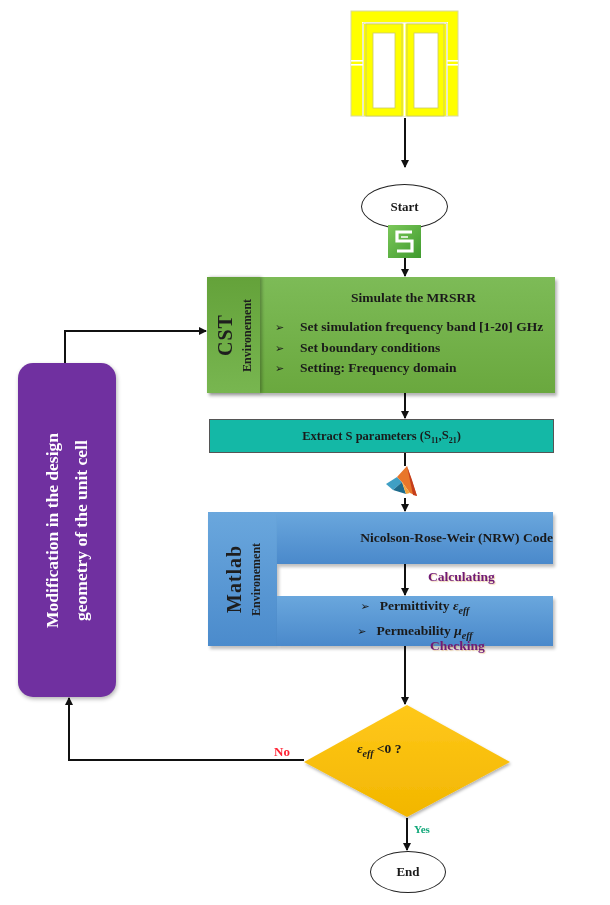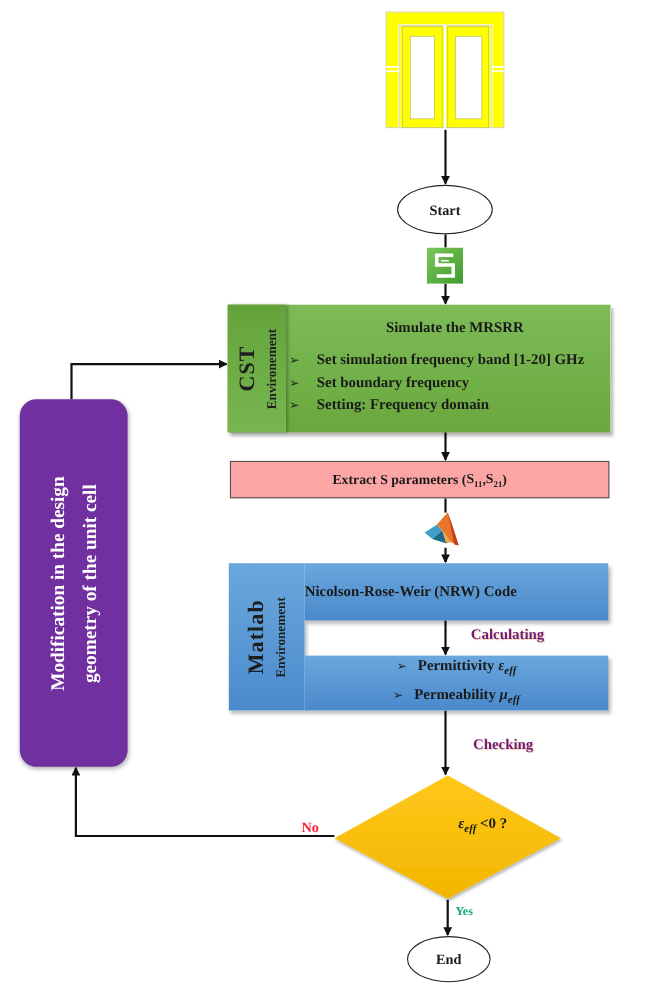--- a/index.html
+++ b/index.html
@@ -13,21 +13,21 @@
   svg.connectors{position:absolute;left:0;top:0;width:610px;height:905px;z-index:1;}
   .node{z-index:2;}
 
   
   #srr{left:350px;top:10px;width:110px;height:108px;}
 
   
   .ellipse{border:1.5px solid #222;border-radius:50%;background:#fff;
            display:flex;align-items:center;justify-content:center;
            font-weight:bold;font-size:13px;box-sizing:border-box;}
-  #start{left:361px;top:168px;width:87px;height:45px;}
+  #start{left:361px;top:184px;width:87px;height:45px;}
   #end{left:370px;top:851px;width:76px;height:42px;}
 
   #cst-logo{left:388px;top:225px;width:33px;height:33px;}
   #matlab-logo{left:384px;top:464px;width:36px;height:35px;}
 
   
   #cst-block{left:207px;top:277px;width:348px;height:116px;
      background:linear-gradient(180deg,#7dbb57 0%,#6aa83e 100%);
      box-shadow:2px 3px 3px rgba(0,0,0,.3);}
   .env-col{position:absolute;left:0;top:0;bottom:0;
@@ -35,57 +35,57 @@
      display:flex;flex-direction:column;justify-content:center;align-items:center;
      font-weight:bold;color:#1e1e1e;}
   #cst-env{width:53px;background:linear-gradient(180deg,#78b650,#64a23a);
      box-shadow:-2px 0 3px rgba(0,0,0,.28);}
   .env-title{font-size:20px;line-height:22px;letter-spacing:1px;}
   .env-sub{font-size:12px;line-height:14px;margin-right:4px;}
   #cst-main{position:absolute;left:53px;top:0;right:0;bottom:0;}
   #cst-heading{position:absolute;left:12px;right:0;top:13px;text-align:center;
      font-weight:bold;font-size:13.5px;}
   #cst-bullets{position:absolute;left:3px;top:40px;margin:0;padding:0;list-style:none;}
-  #cst-bullets li{font-weight:bold;font-size:13.5px;line-height:19.5px;white-space:nowrap;}
+  #cst-bullets li{font-weight:bold;font-size:13.5px;line-height:19.5px;white-space:nowrap;padding-left:12px;}
   .bglyph{display:inline-block;width:25px;font-family:"DejaVu Sans",sans-serif;font-size:11px;}
 
   
   #extract{left:209px;top:419px;width:345px;height:34px;border:1.5px solid #555;
-     box-sizing:border-box;background:#fca5a5;display:flex;align-items:center;justify-content:center;
+     box-sizing:border-box;background:#14b8a6;display:flex;align-items:center;justify-content:center;
      font-weight:bold;font-size:12.5px;}
   #extract sub{font-size:8px;}
 
   
   #matlab-env{left:208px;top:512px;width:69px;height:134px;
      background:linear-gradient(180deg,#6aa7dd,#4b8bcc);
      box-shadow:2px 3px 3px rgba(0,0,0,.25);}
   #matlab-env .env-col{width:69px;}
   #nrw{left:277px;top:512px;width:276px;height:52px;
      background:linear-gradient(180deg,#6aa7dd,#4a89cb);
      box-shadow:2px 3px 3px rgba(0,0,0,.25);
-     display:flex;align-items:center;justify-content:flex-start;
+     display:flex;align-items:center;justify-content:flex-end;
      font-weight:bold;font-size:13.5px;}
   #outputs{left:277px;top:596px;width:276px;height:50px;
      background:linear-gradient(180deg,#6aa7dd,#4a89cb);
      box-shadow:2px 3px 3px rgba(0,0,0,.25);
      display:flex;flex-direction:column;align-items:center;justify-content:center;
      font-weight:bold;font-size:13.5px;}
   #outputs div{line-height:20px;white-space:nowrap;}
   .outglyph{font-family:"DejaVu Sans",sans-serif;font-size:11px;margin-right:10px;}
   .sym{font-style:italic;}
   .sym sub{font-size:10px;font-style:italic;}
 
   .step-label{font-weight:bold;font-size:13.5px;color:#701a75;
      text-shadow:1px 1px 1px rgba(210,130,20,.35);z-index:2;}
   #calc-label{left:428px;top:569px;}
-  #check-label{left:430px;top:669px;text-align:right;}
+  #check-label{left:430px;top:638px;text-align:right;}
 
   
   #diamond{left:300px;top:702px;width:214px;height:118px;z-index:2;}
-  #decision-text{left:357px;top:739px;width:104px;text-align:right;z-index:3;
+  #decision-text{left:357px;top:739px;width:104px;text-align:left;z-index:3;
      font-weight:bold;font-size:13.5px;color:#1a1a1a;}
   #decision-text div{line-height:20px;}
   #no-label{left:274px;top:744px;color:var(--no);font-weight:bold;font-size:13px;z-index:3;}
   #yes-label{left:414px;top:823px;color:var(--yes);font-weight:bold;font-size:11px;z-index:3;}
 
   
   #modify{left:18px;top:363px;width:98px;height:334px;border-radius:15px;
      background:var(--purple);box-shadow:1px 2px 4px rgba(0,0,0,.3);
      display:flex;align-items:center;justify-content:center;}
   #modify-text{writing-mode:vertical-rl;transform:rotate(180deg);
@@ -155,21 +155,21 @@
 
 <div id="cst-block" class="abs node">
   <div id="cst-env" class="env-col">
     <div class="env-title">CST</div>
     <div class="env-sub">Environement</div>
   </div>
   <div id="cst-main">
     <div id="cst-heading">Simulate the MRSRR</div>
     <ul id="cst-bullets">
       <li><span class="bglyph">➢</span><span>Set simulation frequency band [1-20] GHz</span></li>
-      <li><span class="bglyph">➢</span><span>Set boundary frequency</span></li>
+      <li><span class="bglyph">➢</span><span>Set boundary conditions</span></li>
       <li><span class="bglyph">➢</span><span>Setting: Frequency domain</span></li>
     </ul>
   </div>
 </div>
 
 <div id="extract" class="abs node">
   <span>Extract S parameters (</span>
     <span><span>S</span><sub>11</sub></span>
     <span>, </span>
     <span><span>S</span><sub>21</sub></span>

